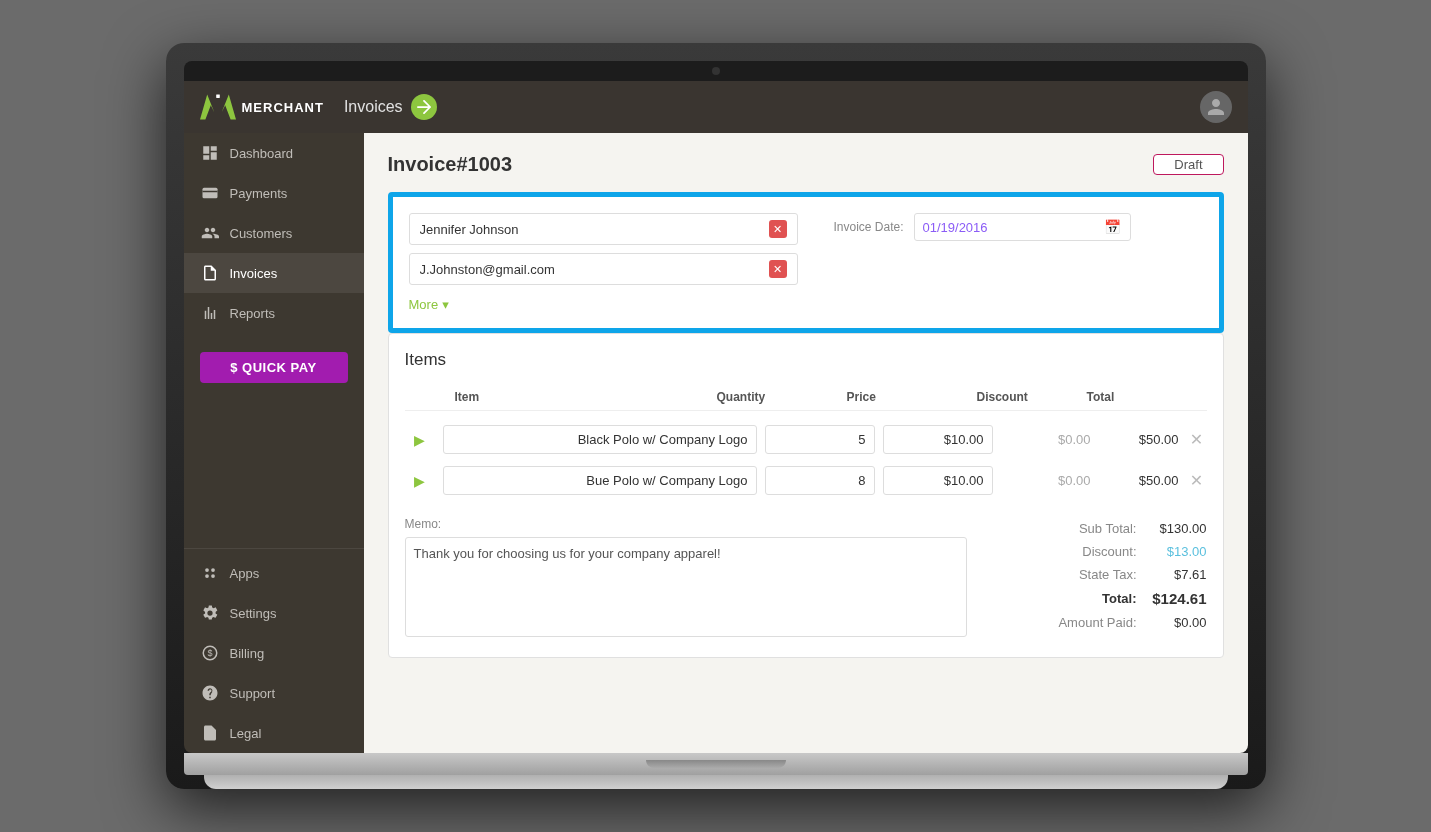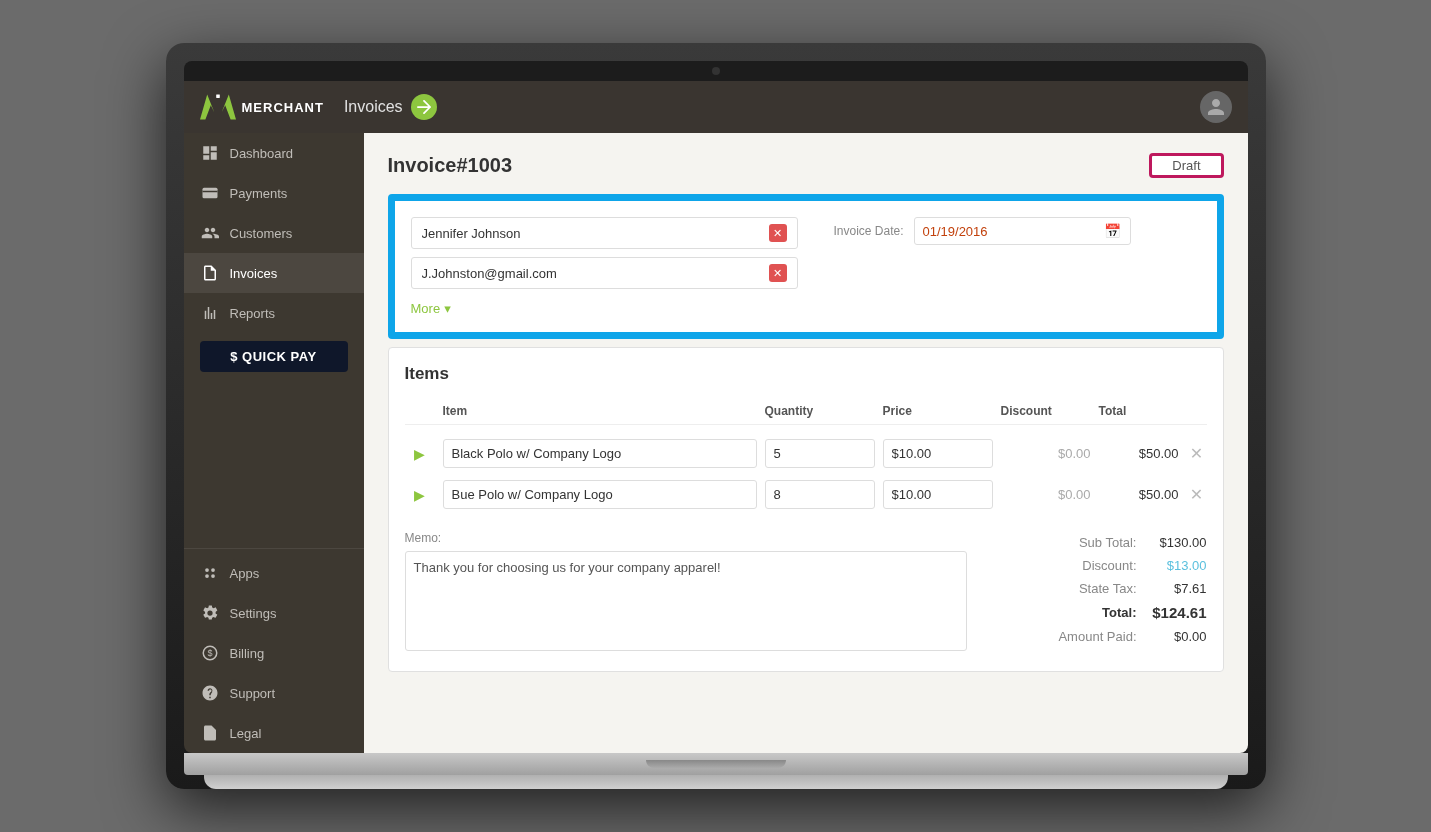--- a/index.html
+++ b/index.html
@@ -134,22 +134,22 @@
     .nav-icon {
       width: 20px; height: 20px;
       display: flex; align-items: center; justify-content: center;
       flex-shrink: 0;
     }
 
     .nav-icon svg { width: 18px; height: 18px; fill: #c0bdb8; }
     .nav-item.active .nav-icon svg { fill: white; }
 
     .quick-pay-btn {
-      margin: 8px 16px;
-      background: #0f172a;
+      margin: 19px 16px;
+      background: #a21caf;
       color: white;
       font-size: 13px;
       font-weight: 700;
       padding: 8px 12px;
       border-radius: 4px;
       text-align: center;
       cursor: pointer;
       letter-spacing: 0.5px;
     }
 
@@ -176,36 +176,36 @@
       margin-bottom: 16px;
     }
 
     .invoice-title {
       font-size: 20px;
       font-weight: 700;
       color: #333;
     }
 
     .draft-btn {
-      border: 3px solid #be185d;
+      border: 1px solid #be185d;
       background: white;
       padding: 2px 20px;
       border-radius: 4px;
       font-size: 13px;
       color: #555;
       cursor: pointer;
     }
 
     
     .form-section {
       background: white;
-      border: 7px solid #0ea5e9;
+      border: 5px solid #0ea5e9;
       border-radius: 4px;
       padding: 16px;
-      margin-bottom: 8px;
+      margin-bottom: 0;
     }
 
     .form-row {
       display: flex;
       gap: 16px;
       align-items: flex-start;
     }
 
     .form-left {
       flex: 1;
@@ -272,21 +272,21 @@
       background: white;
       padding: 5px 8px;
       gap: 6px;
       flex: 1;
     }
 
     .date-input-wrap input {
       border: none;
       outline: none;
       font-size: 13px;
-      color: #c2410c;
+      color: #8b5cf6;
       flex: 1;
     }
 
     .date-icon {
       color: #999;
       font-size: 14px;
     }
 
     .due-date-select {
       flex: 1;
@@ -312,33 +312,33 @@
     
     .items-section {
       background: white;
       border: 1px solid #e0e0e0;
       border-radius: 4px;
       padding: 16px;
     }
 
     .section-title {
       font-size: 17px;
-      font-weight: 700;
+      font-weight: 400;
       color: #333;
       margin-bottom: 14px;
     }
 
     .items-table {
       width: 100%;
     }
 
     .items-header {
       display: grid;
       grid-template-columns: 30px 1fr 110px 110px 90px 80px 20px;
-      gap: 8px;
+      gap: 20px;
       padding: 6px 0;
       border-bottom: 1px solid #eee;
       margin-bottom: 8px;
     }
 
     .items-header span {
       font-size: 12px;
       font-weight: 600;
       color: #555;
     }
@@ -358,20 +358,21 @@
       cursor: pointer;
     }
 
     .item-input {
       border: 1px solid #ddd;
       border-radius: 3px;
       padding: 6px 8px;
       font-size: 13px;
       color: #333;
       width: 100%;
+      text-align: right;
     }
 
     .discount-val {
       font-size: 13px;
       color: #aaa;
       text-align: right;
     }
 
     .total-val {
       font-size: 13px;

